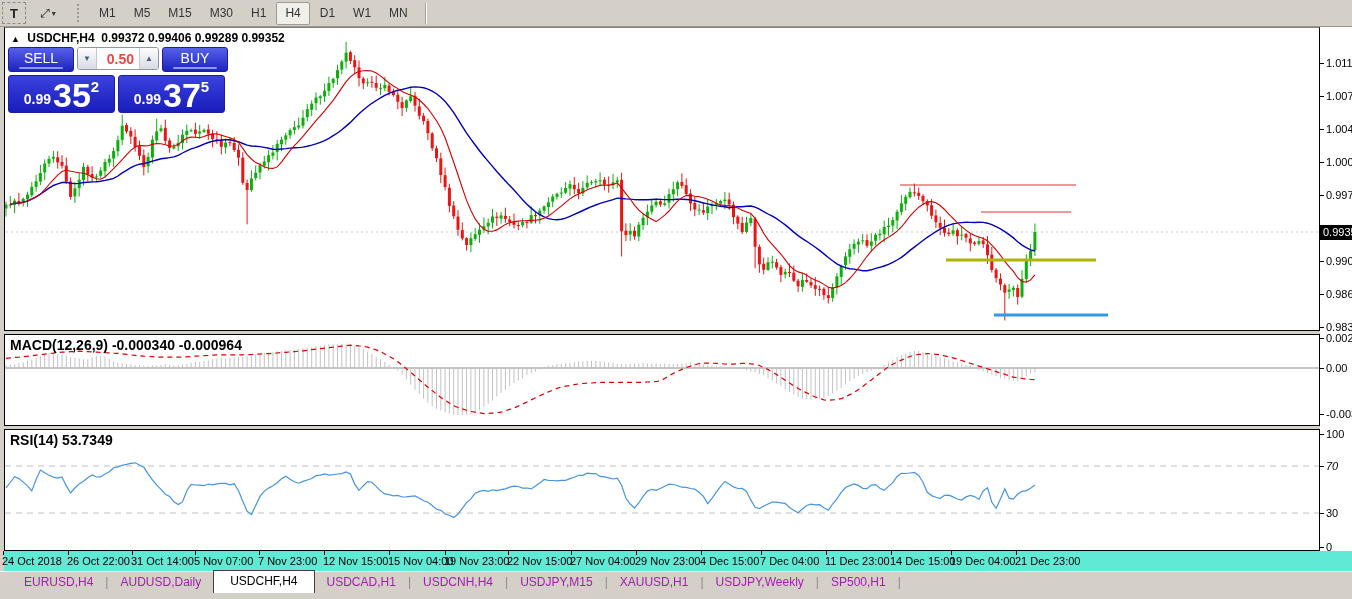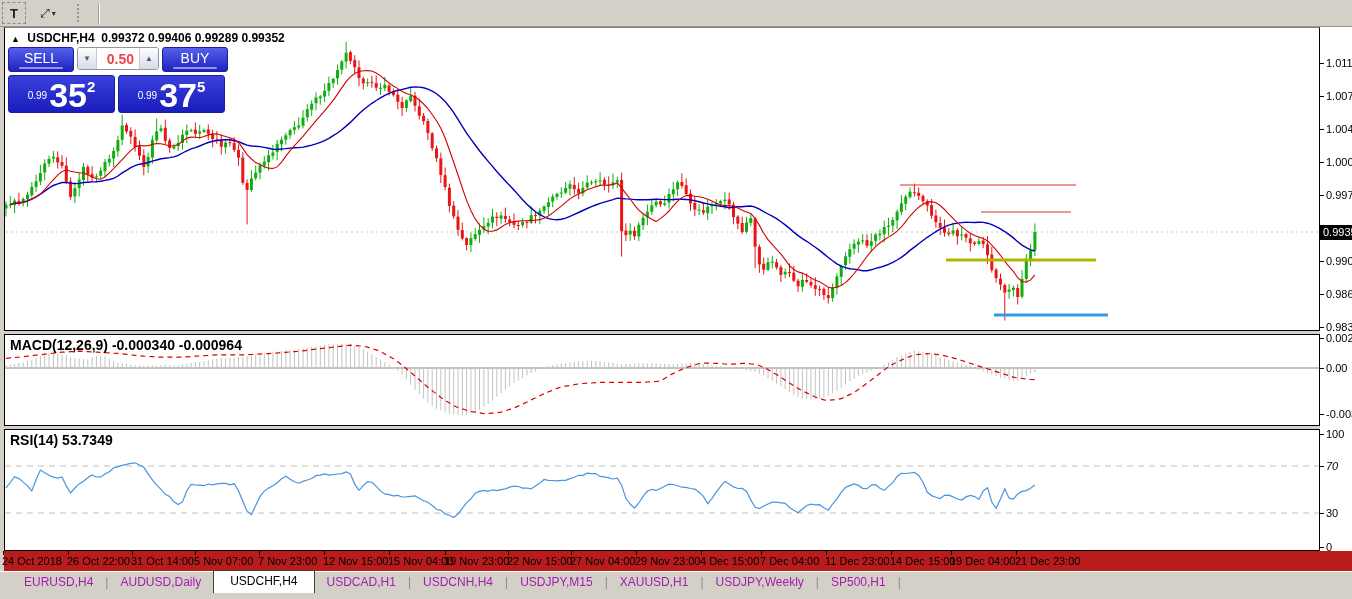--- a/index.html
+++ b/index.html
@@ -31,41 +31,41 @@
   .chart-title .tri{font-size:9px;margin-right:4px;}
   .ind-label{position:absolute;left:6px;font-size:14px;font-weight:bold;color:#000;z-index:5;white-space:nowrap;}
   #macd-label{top:310px}#rsi-label{top:405px}
   
   #axis-col{position:absolute;left:1316px;top:0;width:32px;height:524px;background:#fff;}
   .axis-lab{position:absolute;left:1322px;font-size:11px;color:#000;white-space:nowrap;z-index:4;}
   .axis-tick{position:absolute;left:1316px;width:4px;height:1px;background:#000;z-index:4;}
   #price-badge{position:absolute;left:1316px;top:198px;width:36px;height:15px;background:#000;color:#fff;
                font-size:11px;line-height:15px;padding-left:3px;box-sizing:border-box;z-index:6;}
   
-  #time-axis{position:absolute;left:0;top:524px;width:1348px;height:20px;background:#b91c1c;}
+  #time-axis{position:absolute;left:0;top:524px;width:1348px;height:20px;background:#5eead4;}
   .t-lab{position:absolute;top:4px;font-size:11px;color:#000;white-space:nowrap;}
   .t-tick{position:absolute;top:0;width:1px;height:4px;background:#000;}
   
   #trade-panel{position:absolute;left:4px;top:20px;width:220px;z-index:10;}
   .tp-row1{display:flex;gap:3px;margin-bottom:3px;}
   .tp-btn{width:64px;height:23px;border-radius:3px;color:#fff;font-size:14px;display:flex;flex-direction:column;
           align-items:center;justify-content:center;background:linear-gradient(#5560ea,#1d23c0);
           border:1px solid #1a1f9e;cursor:pointer;}
   .tp-btn .ul{width:70%;height:2px;background:#8f97f5;margin-top:1px;border-radius:1px;}
   .tp-spin{flex:1;display:flex;height:23px;border:1px solid #8e95a8;border-radius:3px;overflow:hidden;background:#fff;box-sizing:border-box;}
   .sp-btn{width:18px;background:linear-gradient(#fdfdfd,#d8dbe4);display:flex;align-items:center;justify-content:center;
           font-size:8px;color:#4a5a8a;cursor:pointer;}
   .sp-btn.dn{border-right:1px solid #c5c9d4}.sp-btn.up{border-left:1px solid #c5c9d4}
   .tp-spin input{flex:1;border:none;outline:none;text-align:right;font-size:14px;font-weight:bold;
                  font-family:"Liberation Sans",sans-serif;padding:0 5px 0 0;color:#ef4444;min-width:0;}
   .tp-row2{display:flex;gap:3px;}
   .tp-price{width:107px;height:38px;border-radius:3px;background:linear-gradient(#3a41dd,#191dbb);
             border:1px solid #1a1f9e;color:#fff;display:flex;align-items:baseline;justify-content:center;
             box-sizing:border-box;cursor:pointer;}
-  .tp-price .pref{font-size:10px;font-weight:normal;align-self:flex-end;margin-bottom:11px;}
+  .tp-price .pref{font-size:14px;font-weight:bold;align-self:flex-end;margin-bottom:5px;}
   .tp-price .big{font-size:34px;font-weight:bold;line-height:38px;margin-left:2px;}
   .tp-price .sup{font-size:15px;font-weight:bold;align-self:flex-start;margin-top:2px;}
   
   #tabbar{position:absolute;left:0;top:571px;width:1352px;height:22px;background:#D4D0C8;
           border-top:1px solid #fff;display:flex;align-items:flex-end;padding-left:12px;box-sizing:border-box;}
   .tab{font-size:12px;color:#a21caf;padding:3px 12px 4px 12px;cursor:pointer;white-space:nowrap;}
   .tab.active{background:#fff;border:1px solid #404040;border-bottom:none;color:#000;padding:3px 16px 5px 16px;}
   .tab-sep{color:#8a8a8a;font-size:12px;padding-bottom:4px;}
 </style>
 </head>
@@ -73,20 +73,31 @@
 
 <div id="app">
 
   <div class="toolbar">
     <div class="tbtn tool-t">T</div>
     <div class="tbtn tool-cross">
       <span>⤢</span>
       <span class="caret">▾</span>
     </div>
     <div class="grip"></div>
+    <div id="tf-group" style="display:flex;align-items:center;">
+        <div class="tf-btn">M1</div>
+        <div class="tf-btn">M5</div>
+        <div class="tf-btn">M15</div>
+        <div class="tf-btn">M30</div>
+        <div class="tf-btn">H1</div>
+        <div class="tf-btn active">H4</div>
+        <div class="tf-btn">D1</div>
+        <div class="tf-btn">W1</div>
+        <div class="tf-btn">MN</div>
+      </div>
     <div class="vsep"></div>
   </div>
 
   <div class="chart">
     <div class="chart-title">
       <span class="tri">▲</span>
       <span>USDCHF,H4</span>&nbsp;
       <span>0.99372 0.99406 0.99289 0.99352</span>
     </div>
 

